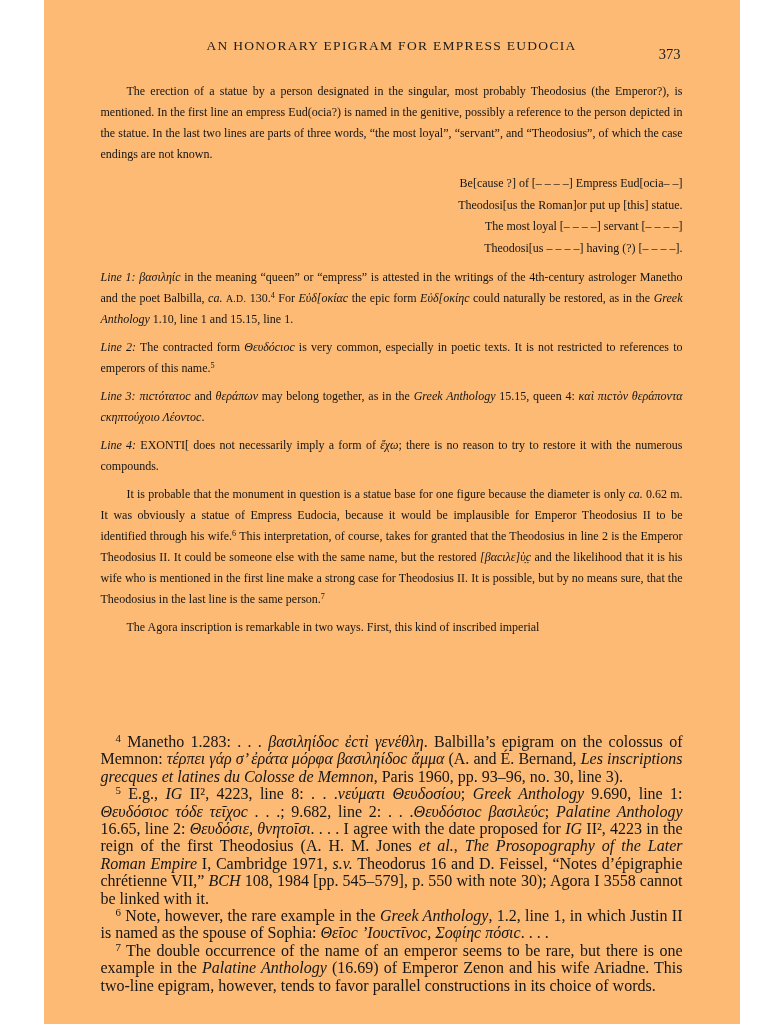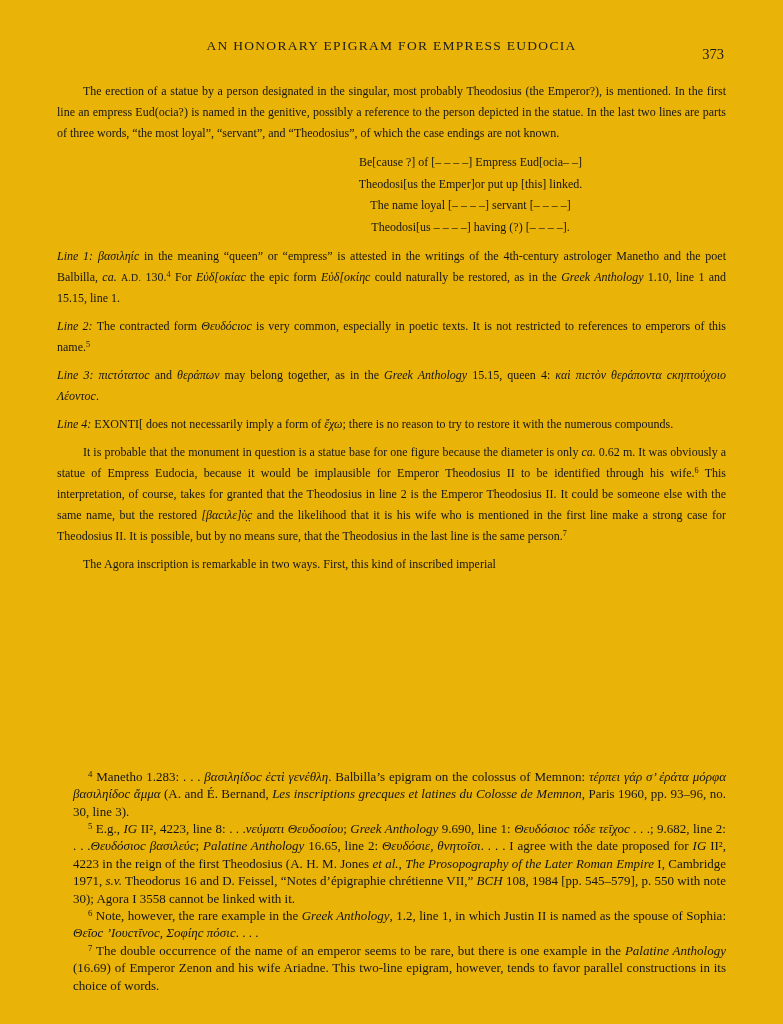--- a/index.html
+++ b/index.html
@@ -1,20 +1,20 @@
 <!DOCTYPE html>
 <html><head>
 <meta charset="utf-8">
 <style>
   html, body { margin: 0; padding: 0; background: #ffffff; }
   .page {
-    width: 783px;
+    width: 696px;
     height: 1024px;
     margin: 0 auto;
-    background: #eab308;
+    background: #fdba74;
     font-family: "Liberation Serif", "DejaVu Serif", serif;
     color: #151515;
     padding: 38px 57px 0;
     box-sizing: border-box;
     position: relative;
     overflow: hidden;
   }
   .running-head {
     position: relative;
     text-align: center;
@@ -35,32 +35,31 @@
     margin-top: 27px;
     font-size: 12px;
     line-height: 21px;
     text-align: justify;
   }
   .body-text > p { margin: 0; }
   .body-text > p:not(:first-child) { margin-top: 7px; }
   .body-text > p.indent { text-indent: 26px; }
   .quote {
     margin: 8px 0 8px 158px;
-    text-align: center;
+    text-align: right;
   }
   .quote-line { line-height: 21.5px; }
   .footnotes {
     position: absolute;
     left: 57px;
     right: 57px;
     bottom: 30px;
-    font-size: 13px;
+    font-size: 16px;
     line-height: 17.4px;
     text-align: justify;
-    margin-left: 16px;
   }
   .footnote { margin: 0; text-indent: 15px; }
   .i { font-style: italic; }
   .sc { font-size: 0.82em; letter-spacing: 0.3px; }
   sup.fnref {
     font-size: 0.68em;
     vertical-align: baseline;
     position: relative;
     top: -0.45em;
     line-height: 0;
@@ -71,22 +70,22 @@
 
 <div class="page">
   <div class="running-head">
     <span>AN HONORARY EPIGRAM FOR EMPRESS EUDOCIA</span>
     <span class="page-number">373</span>
   </div>
   <div class="body-text">
       <p class="para indent"><span>The erection of a statue by a person designated in the singular, most probably Theodosius (the Emperor?), is mentioned. In the first line an empress Eud(ocia?) is named in the genitive, possibly a reference to the person depicted in the statue. In the last two lines are parts of three words, “the most loyal”, “servant”, and “Theodosius”, of which the case endings are not known.</span></p>
       <div class="quote">
         <div class="quote-line">Be[cause ?] of [– – – –] Empress Eud[ocia– –]</div>
-        <div class="quote-line">Theodosi[us the Emper]or put up [this] linked.</div>
-        <div class="quote-line">The name loyal [– – – –] servant [– – – –]</div>
+        <div class="quote-line">Theodosi[us the Roman]or put up [this] statue.</div>
+        <div class="quote-line">The most loyal [– – – –] servant [– – – –]</div>
         <div class="quote-line">Theodosi[us – – – –] having (?) [– – – –].</div>
       </div>
       <p class="lemma"><span class="i">Line 1: </span><span class="i">βασιληίc</span><span> in the meaning “queen” or “empress” is attested in the writings of the 4th-century astrologer Manetho and the poet Balbilla, </span><span class="i">ca.</span><span> </span><span class="sc">A.D.</span><span> 130.</span><sup class="fnref">4</sup><span> For </span><span class="i">Εὐδ[οκίαc</span><span> the epic form </span><span class="i">Εὐδ[οκίηc</span><span> could naturally be restored, as in the </span><span class="i">Greek Anthology</span><span> 1.10, line 1 and 15.15, line 1.</span></p>
       <p class="lemma"><span class="i">Line 2:</span><span> The contracted form </span><span class="i">Θευδόcιοc</span><span> is very common, especially in poetic texts. It is not restricted to references to emperors of this name.</span><sup class="fnref">5</sup></p>
       <p class="lemma"><span class="i">Line 3: </span><span class="i">πιcτότατοc</span><span> and </span><span class="i">θεράπων</span><span> may belong together, as in the </span><span class="i">Greek Anthology</span><span> 15.15, queen 4: </span><span class="i">καὶ πιcτὸν θεράποντα cκηπτούχοιο Λέοντοc</span><span>.</span></p>
       <p class="lemma"><span class="i">Line 4:</span><span> ΕΧΟΝΤΙ[ does not necessarily imply a form of </span><span class="i">ἔχω</span><span>; there is no reason to try to restore it with the numerous compounds.</span></p>
       <p class="para indent"><span>It is probable that the monument in question is a statue base for one figure because the diameter is only </span><span class="i">ca.</span><span> 0.62 m. It was obviously a statue of Empress Eudocia, because it would be implausible for Emperor Theodosius II to be identified through his wife.</span><sup class="fnref">6</sup><span> This interpretation, of course, takes for granted that the Theodosius in line 2 is the Emperor Theodosius II. It could be someone else with the same name, but the restored </span><span class="i">[βαcιλε]ὺ̣c̣</span><span> and the likelihood that it is his wife who is mentioned in the first line make a strong case for Theodosius II. It is possible, but by no means sure, that the Theodosius in the last line is the same person.</span><sup class="fnref">7</sup></p>
       <p class="para indent"><span>The Agora inscription is remarkable in two ways. First, this kind of inscribed imperial</span></p>
     </div>
   <div class="footnotes">

